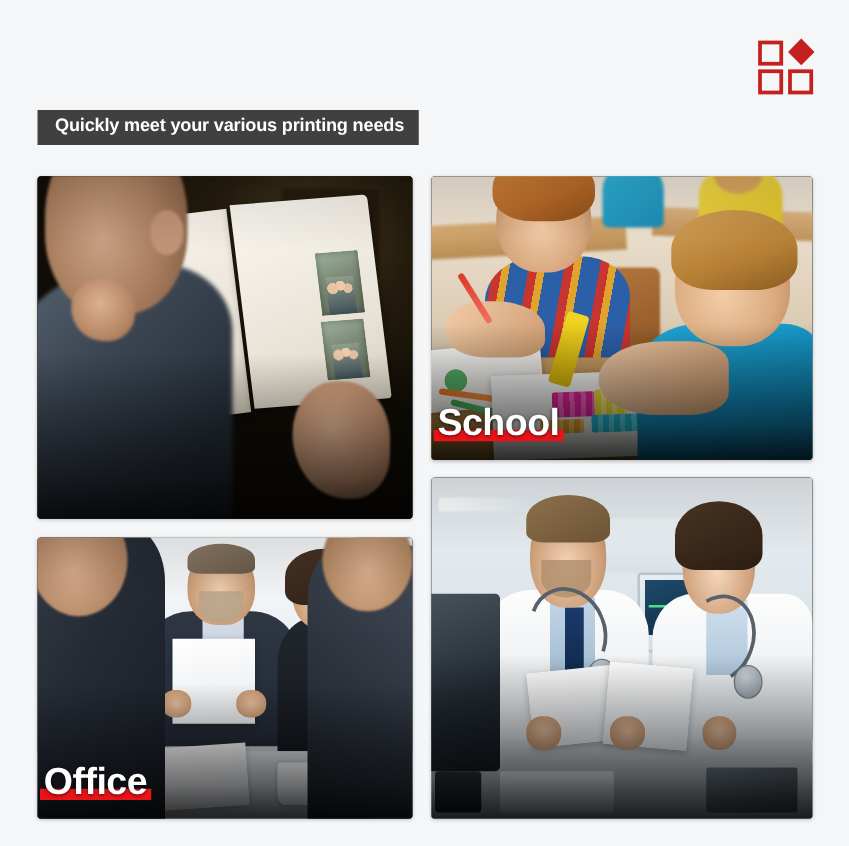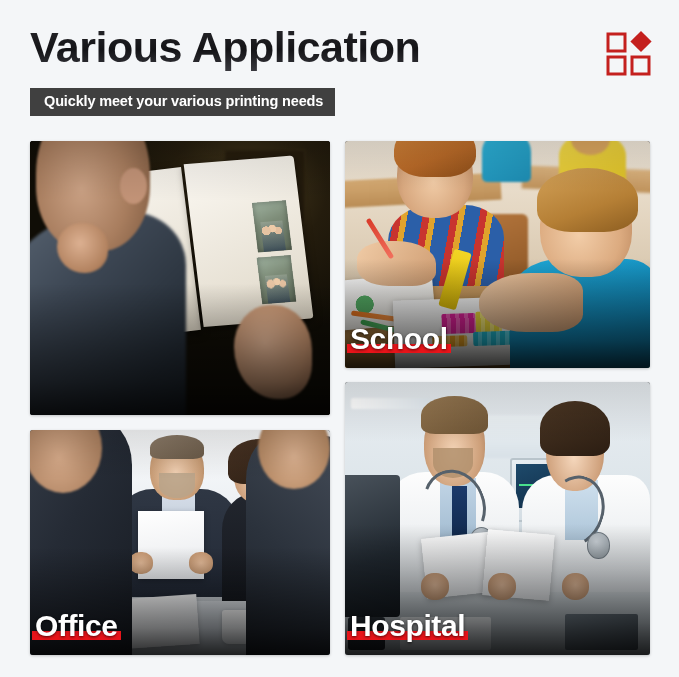--- a/index.html
+++ b/index.html
@@ -543,21 +543,20 @@
     position: absolute; right: 4%; bottom: 2%; width: 24%; height: 13%;
     background: linear-gradient(160deg,#6e7a84,#3d464e); border-radius: 2px; z-index: 18;
   }
 </style>
 </head>
 <body>
 
 <div class="page">
 
   <div class="header">
-    <div class="title">Various Application</div>
     <div class="tagline-wrap">
       <span class="tagline">Quickly meet your various printing needs</span>
     </div>
 
     <div class="logo">
       <svg viewBox="0 0 48 48" width="48" height="48" aria-hidden="true">
         <rect x="3" y="4" width="17" height="17" fill="none" stroke="#c4201e" stroke-width="3"></rect>
         <rect x="3" y="27" width="17" height="17" fill="none" stroke="#c4201e" stroke-width="3"></rect>
         <rect x="27" y="27" width="17" height="17" fill="none" stroke="#c4201e" stroke-width="3"></rect>
         <rect x="28.5" y="4" width="15" height="15" fill="#c4201e" transform="rotate(45 36 11.5)"></rect>
@@ -688,22 +687,16 @@
         <div class="xray"></div>
         <div class="hosp-paper-a"></div>
         <div class="hosp-paper-b"></div>
         <div class="hosp-hand-1"></div>
         <div class="hosp-hand-2"></div>
         <div class="hosp-hand-3"></div>
         <div class="pc-monitor"></div>
         <div class="pc-stand"></div>
       </div>
       <div class="vignette"></div>
-      <div class="caption cap-hospital">
-        <span class="caption-inner">
-          <span class="caption-bar"></span>
-          <span class="caption-text">Hospital</span>
-        </span>
-      </div>
     </div>
 
   </div>
 </div>
 
 </body></html>

